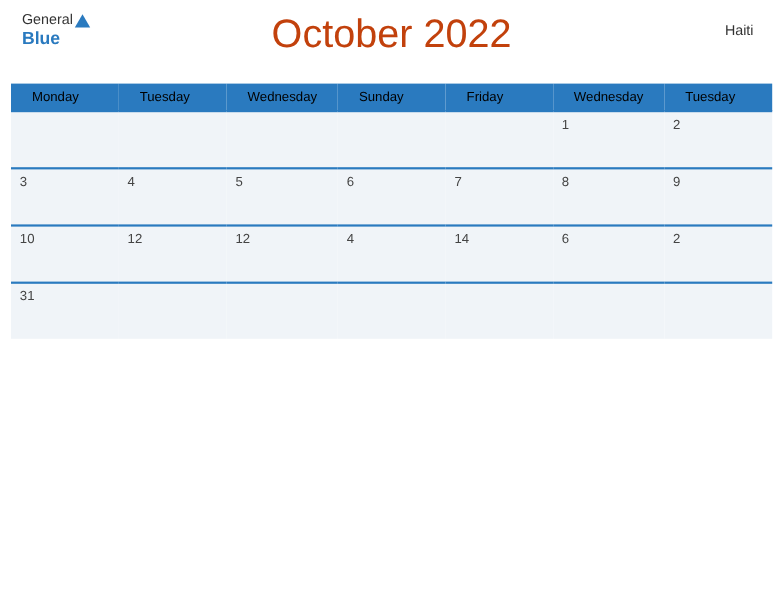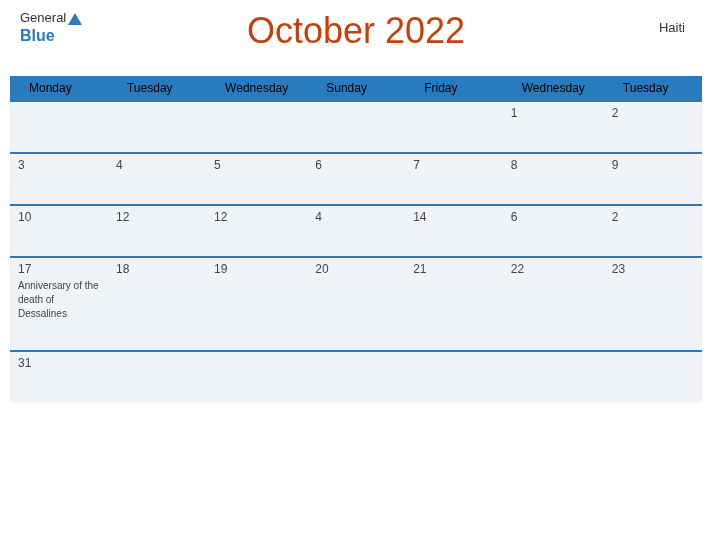--- a/index.html
+++ b/index.html
@@ -177,41 +177,20 @@
           <span class="day-num">14</span>
         </td>
         <td>
           <span class="day-num">6</span>
         </td>
         <td>
           <span class="day-num">2</span>
         </td>
       </tr>
       <tr>
-        <td><span class="day-num">17</span><span class="event-text">Anniversary of the death of Dessalines</span></td>
-        <td>
-          <span class="day-num">18</span>
-        </td>
-        <td>
-          <span class="day-num">19</span>
-        </td>
-        <td>
-          <span class="day-num">20</span>
-        </td>
-        <td>
-          <span class="day-num">21</span>
-        </td>
-        <td>
-          <span class="day-num">22</span>
-        </td>
-        <td>
-          <span class="day-num">23</span>
-        </td>
-      </tr>
-      <tr>
         <td>
           <span class="day-num">31</span>
         </td>
         <td></td>
         <td></td>
         <td></td>
         <td></td>
         <td></td>
         <td></td>
       </tr>

